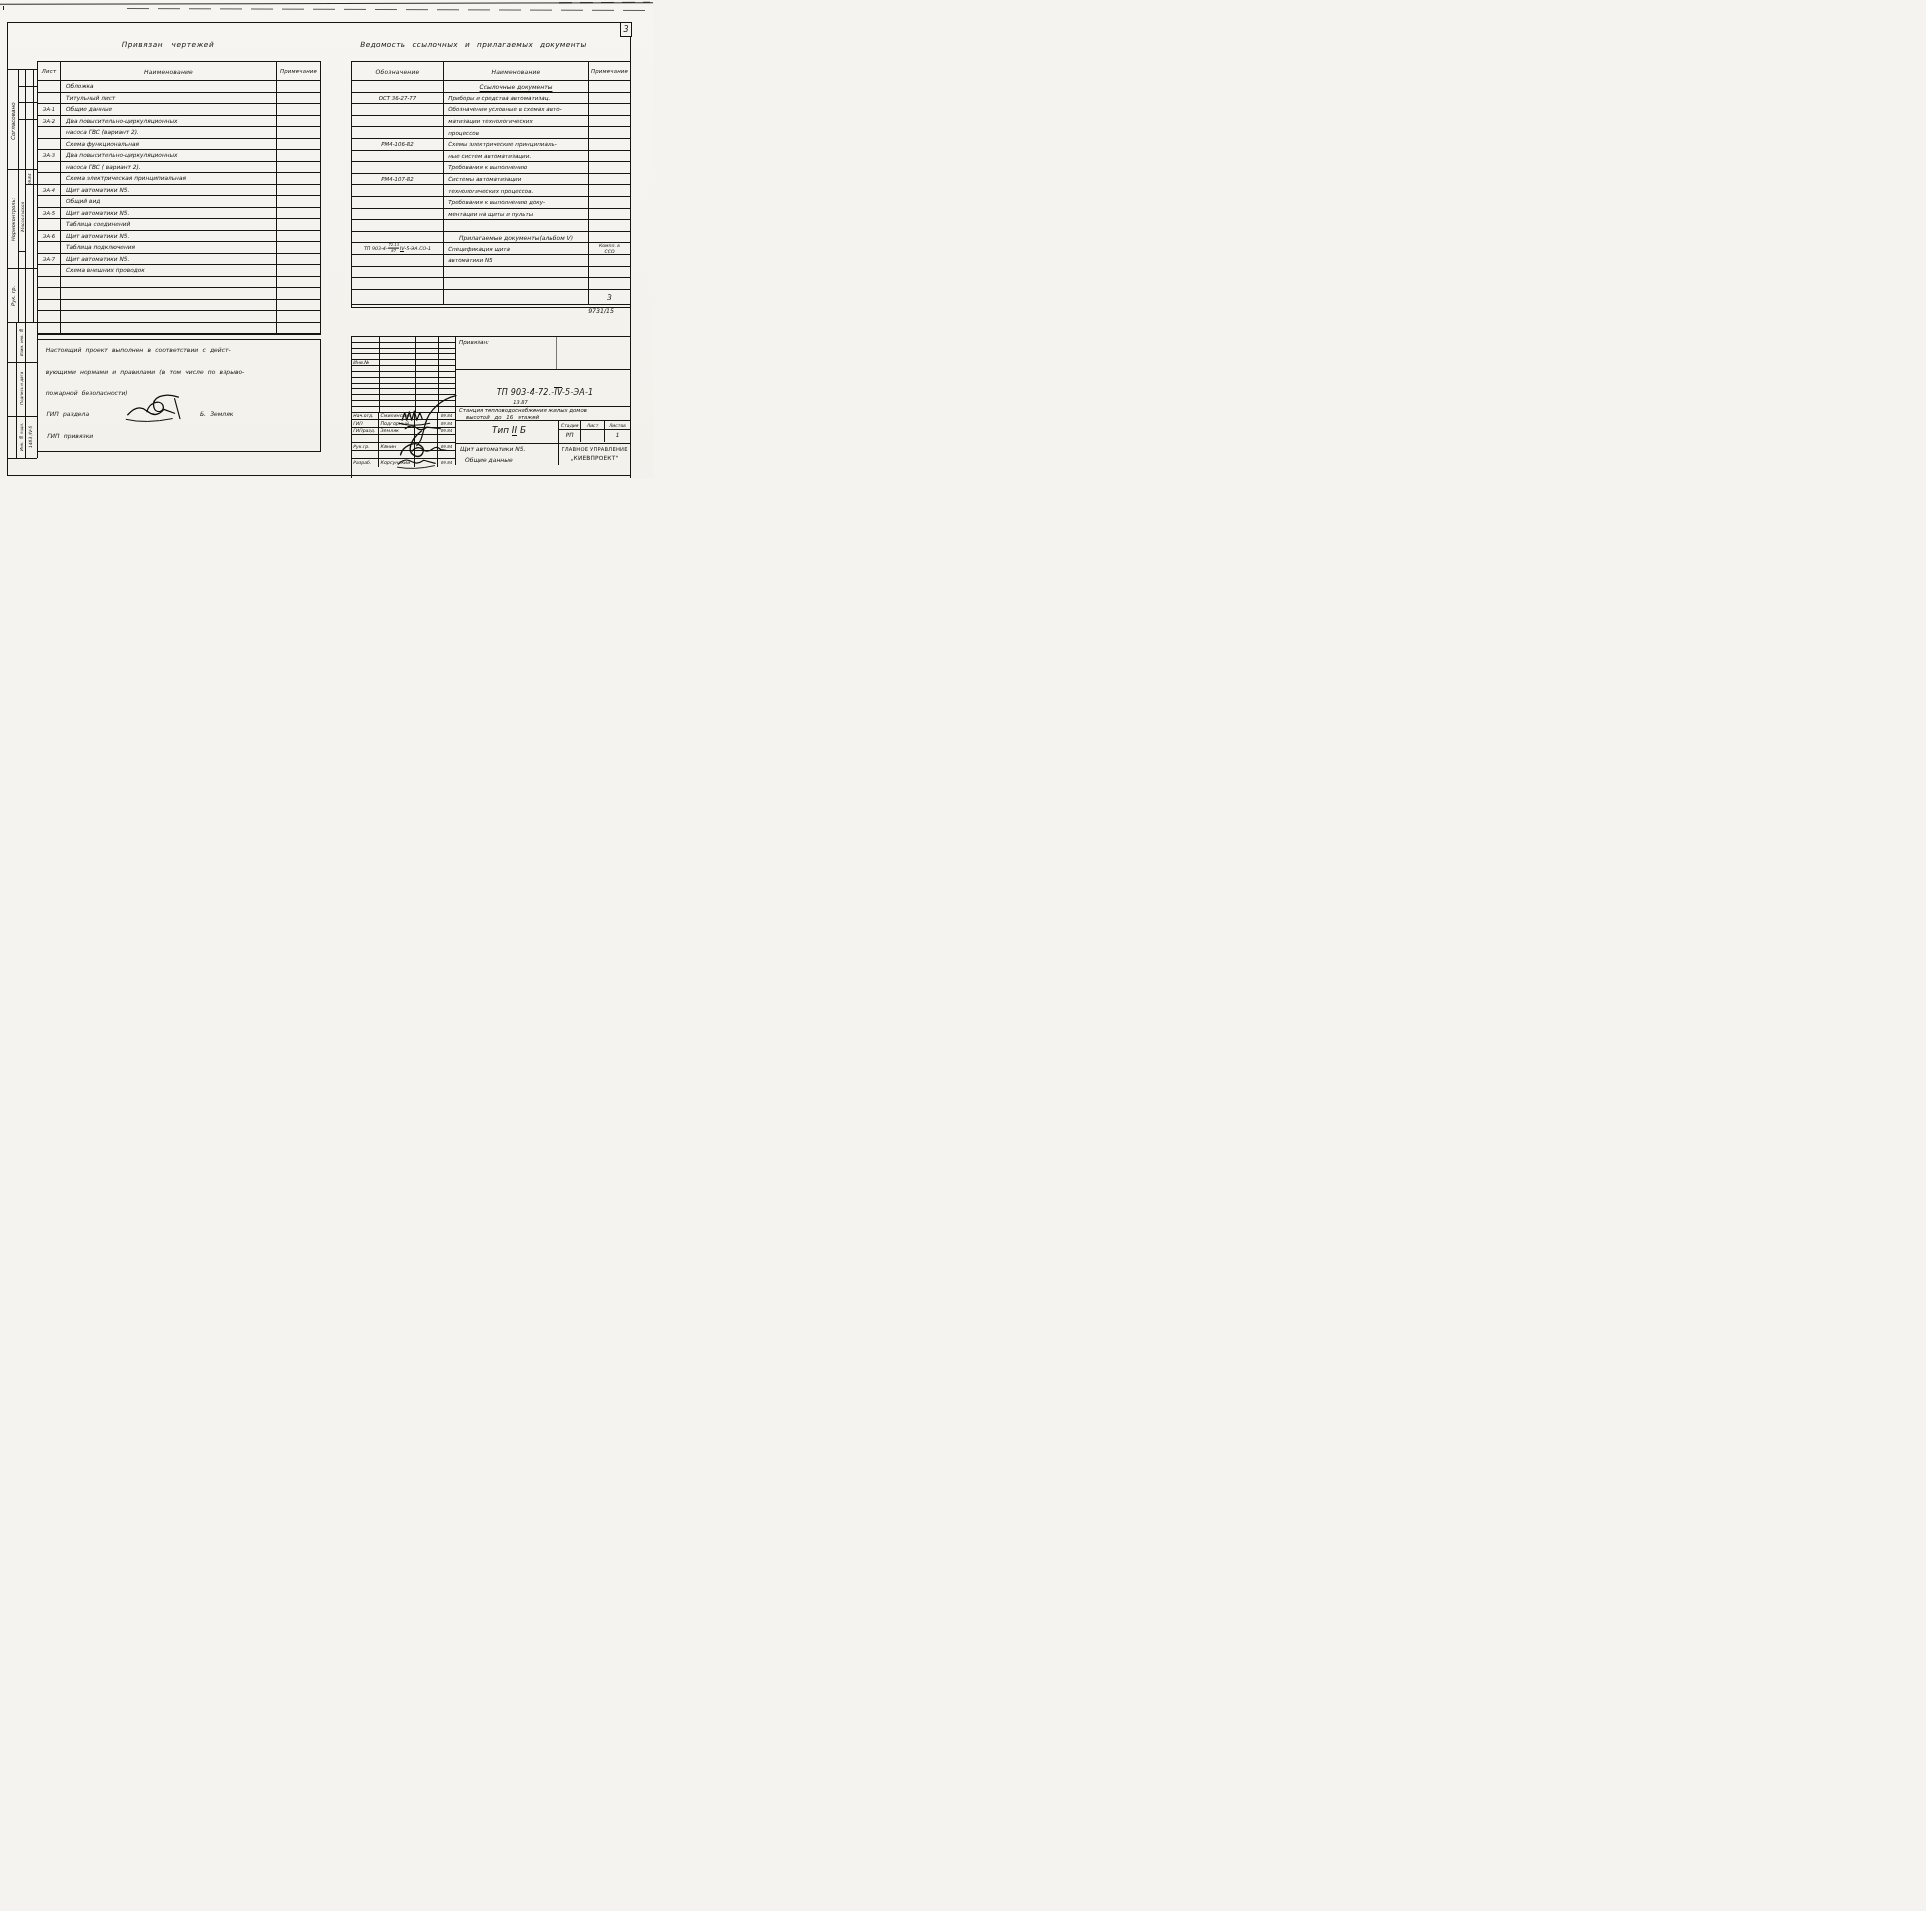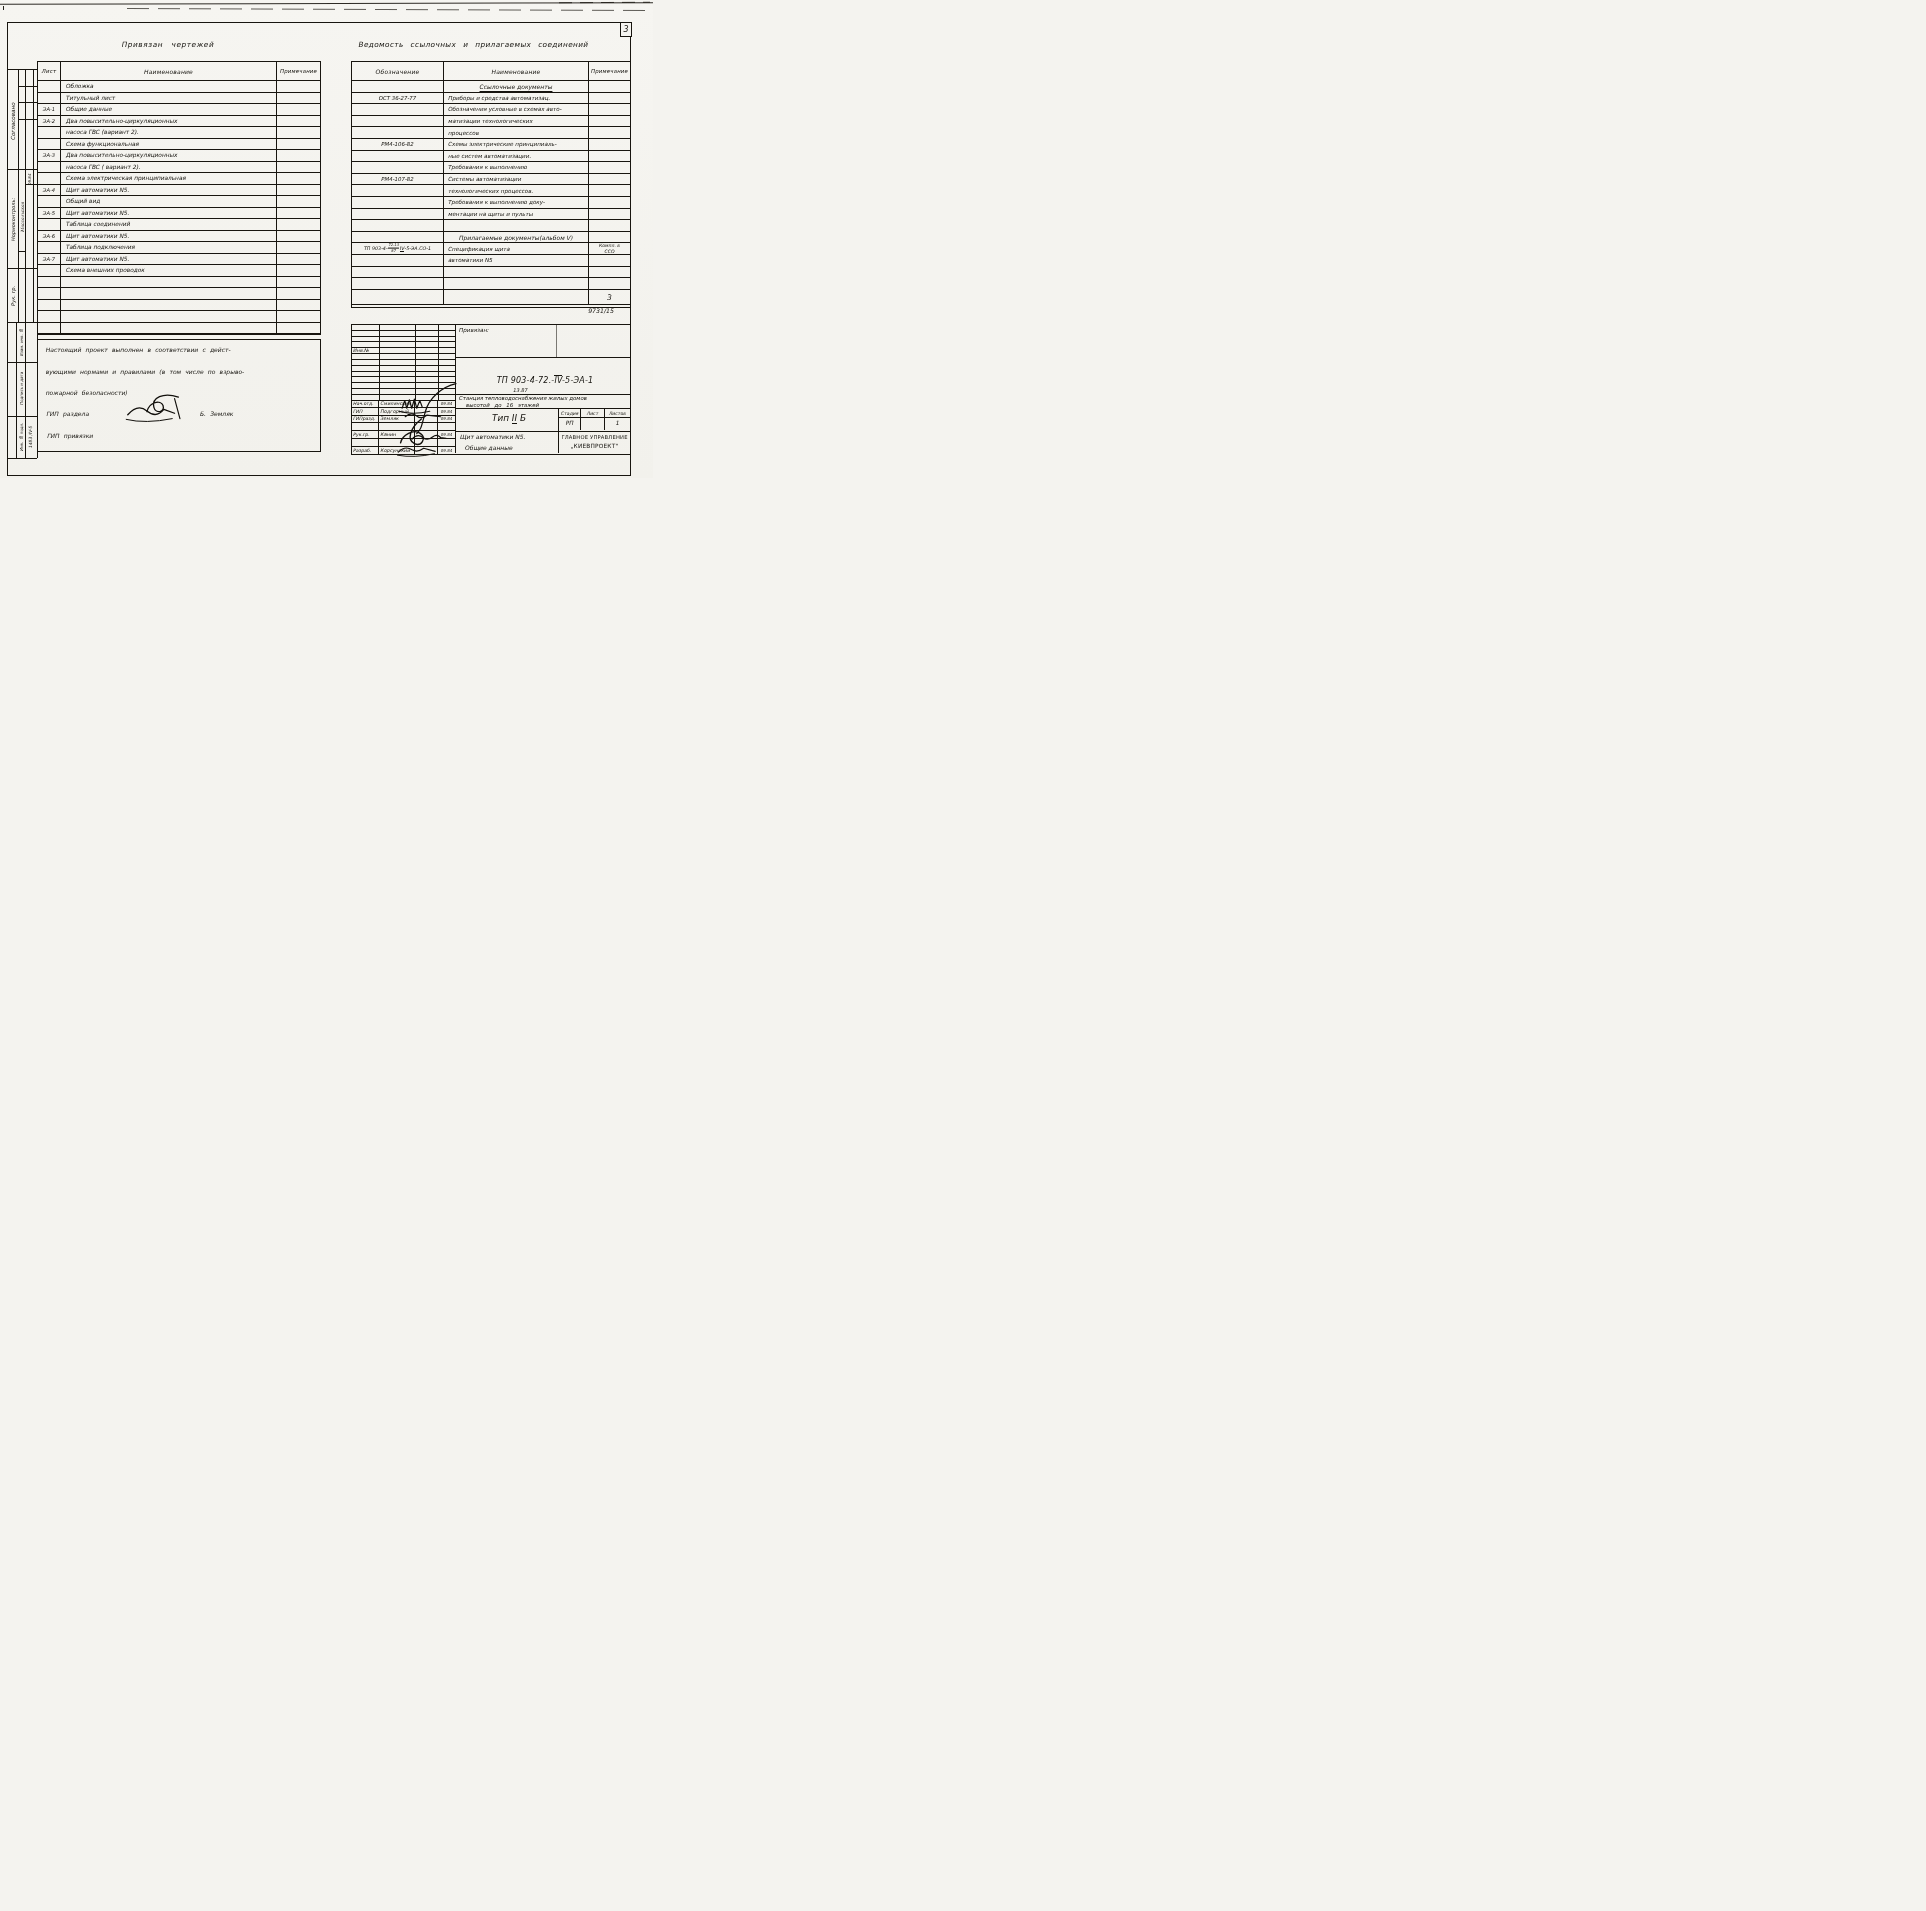--- a/index.html
+++ b/index.html
@@ -36,21 +36,21 @@
   .fracwrap{display:none;align-items:center;white-space:nowrap;font-size:4.8px;}
   .has-frac .fracwrap{display:inline-flex;}
   .frac{display:inline-flex;flex-direction:column;align-items:center;font-size:3.7px;line-height:1;margin:0 0.4px;transform:translateY(-0.4px);}
   .fn{border-bottom:0.5px solid #15130e;padding:0 0.4px 0.4px;}
   .fd{padding-top:0.4px;}
   .rw-rom{border-bottom:0.6px solid #15130e;}
   
   #noteblock{position:absolute;left:37px;top:339px;width:284px;height:113px;border:1.2px solid #18150f;box-sizing:border-box;}
   #noteblock .nline{position:absolute;left:7.7px;font-size:6px;word-spacing:2.3px;white-space:nowrap;}
   
-  #tblock{position:absolute;left:351px;top:324px;width:280px;height:131px;border:1.2px solid #18150f;box-sizing:border-box;}
+  #tblock{position:absolute;left:351px;top:336px;width:280px;height:149px;border:1.2px solid #18150f;box-sizing:border-box;}
   .signrows{position:absolute;left:0;top:75px;width:103px;display:flex;flex-direction:column;}
   .srow{display:flex;border-bottom:0.6px solid #18150f;box-sizing:border-box;}
   .srow:last-child{border-bottom:none;}
   .s-role{width:27px;border-right:0.7px solid #18150f;display:flex;align-items:center;padding-left:1.2px;font-size:4.6px;box-sizing:border-box;}
   .s-name{width:36px;border-right:0.7px solid #18150f;display:flex;align-items:center;padding-left:1.5px;font-size:4.8px;box-sizing:border-box;}
   .s-sig{width:23px;border-right:0.7px solid #18150f;box-sizing:border-box;}
   .s-date{flex:1;display:flex;align-items:center;justify-content:center;font-size:4px;}
   .stamp{position:absolute;left:204px;top:0;width:74px;height:32px;border-left:0.8px solid #18150f;box-sizing:border-box;
          background-image:radial-gradient(#55514a 0.3px, transparent 0.4px),radial-gradient(#6b675f 0.2px, transparent 0.4px);
          background-size:3.5px 2.3px,5px 3.5px;opacity:.55;}
@@ -220,21 +220,21 @@
       <div class="cell d-name brd"></div>
       <div class="cell d-note"></div>
     </div>
       <div class="drow" style="">
       <div class="cell d-sheet brd"></div>
       <div class="cell d-name brd"></div>
       <div class="cell d-note"></div>
     </div>
     </div>
 
-  <div class="txt" style="left:358px;top:40px;width:231px;text-align:center;font-size:7.3px;letter-spacing:0.4px;word-spacing:4.2px;">Ведомость ссылочных и прилагаемых соединений</div>
+  <div class="txt" style="left:358px;top:40px;width:231px;text-align:center;font-size:7.3px;letter-spacing:0.4px;word-spacing:4.2px;">Ведомость ссылочных и прилагаемых документы</div>
 
   <div id="tbl-refs" class="tbl" style="left:351px;top:61px;width:280px;height:247px;">
     <div class="thead">
       <div class="th brd" style="width:92px;">Обозначение</div>
       <div class="th brd" style="flex:1;">Наименование</div>
       <div class="th" style="width:41px;font-size:5.4px;">Примечание</div>
     </div>
 
   <div class="rrow sec" style="">
       <div class="cell r-code brd">

